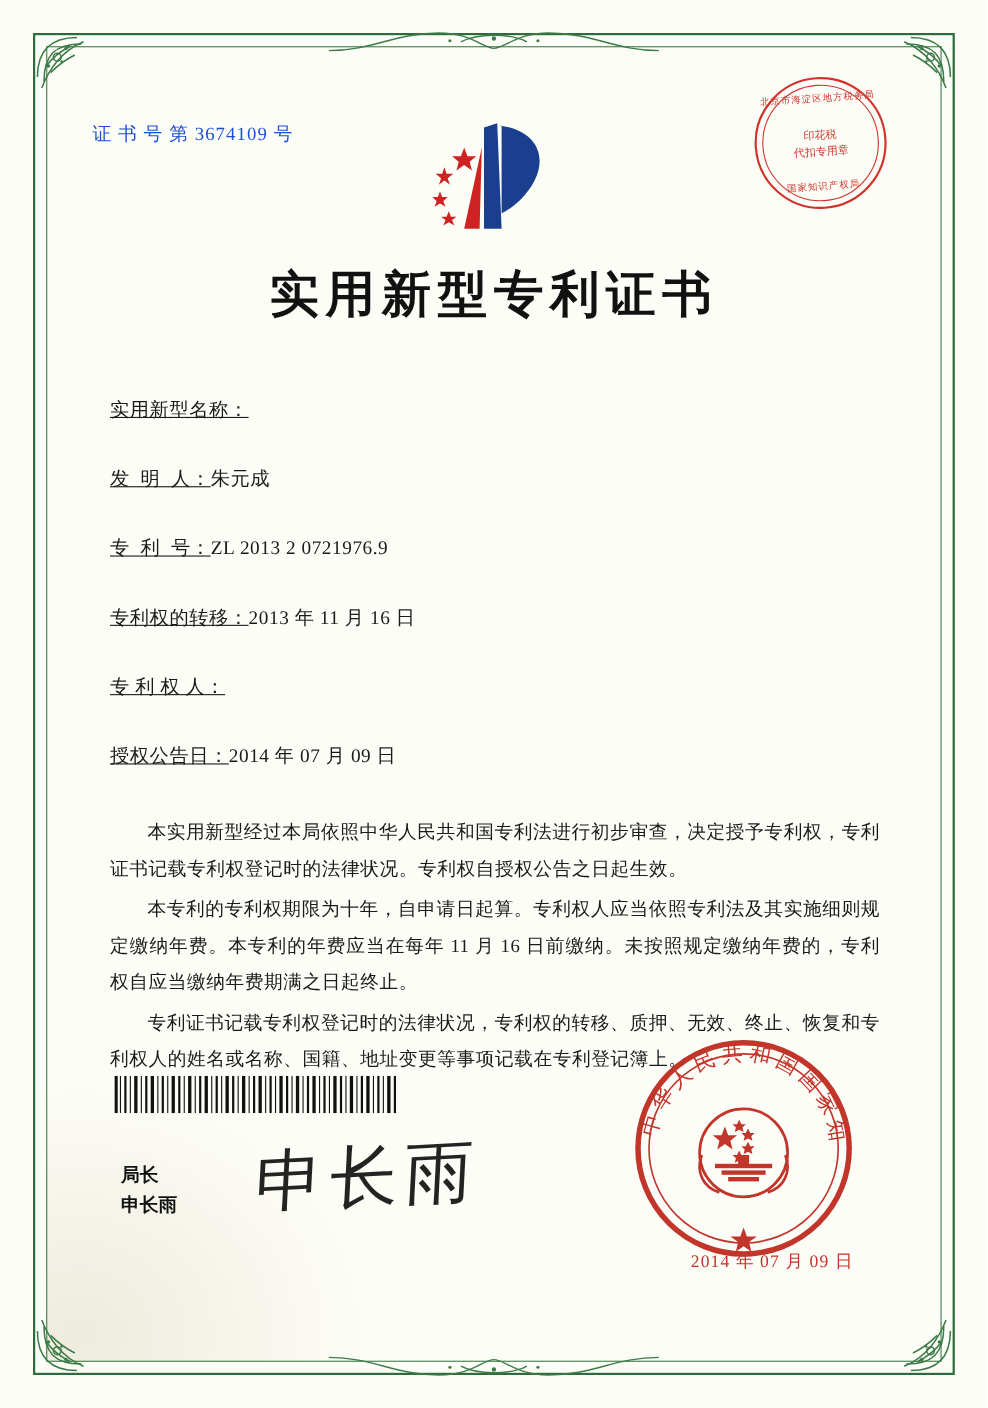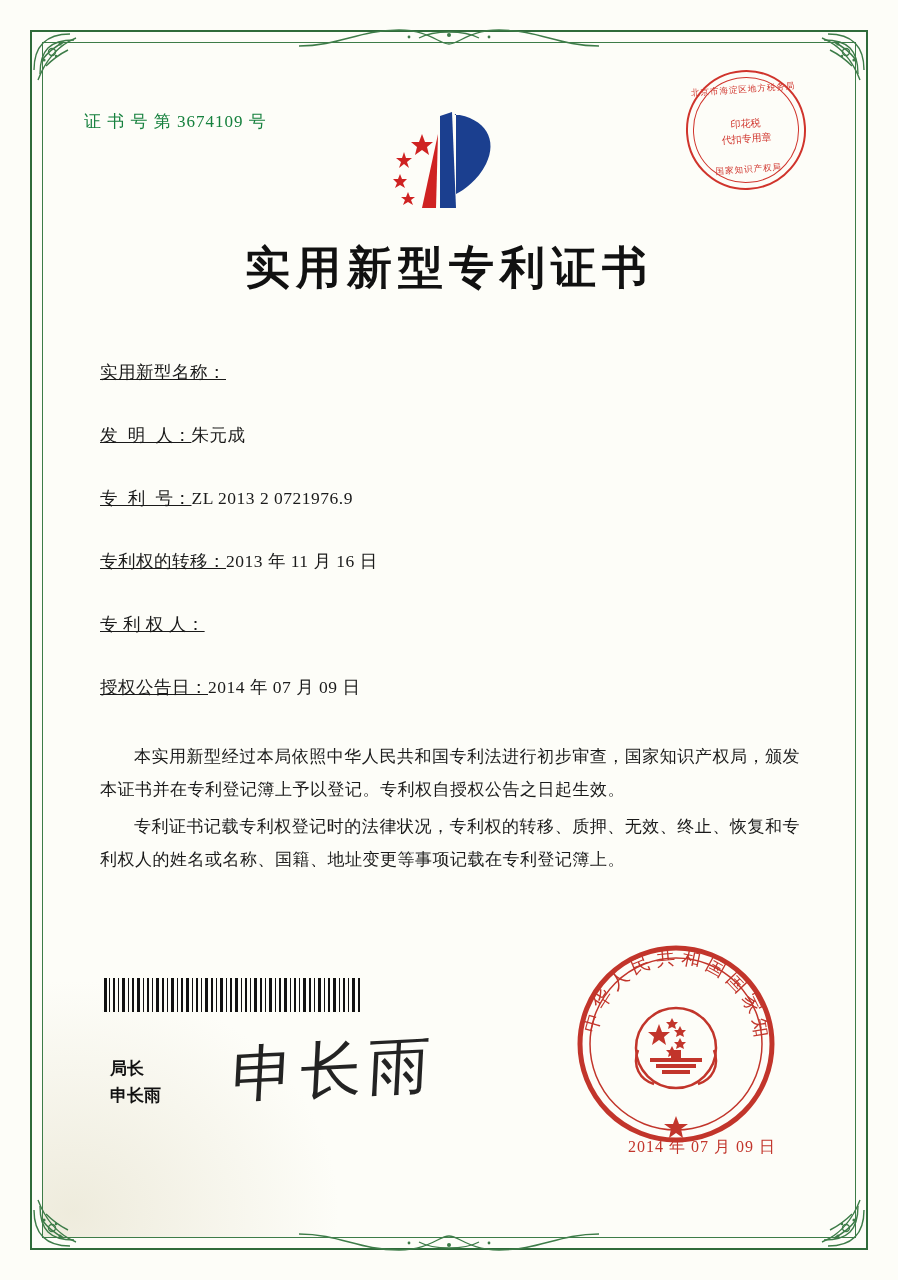--- a/index.html
+++ b/index.html
@@ -55,21 +55,21 @@
   .edge-top   { left: 299px; top: 24px; }
   .edge-bot   { left: 299px; bottom: 24px; transform: scaleY(-1); }
 
   
   .cert-no {
     position: absolute;
     left: 84px;
     top: 110px;
     font-size: 17px;
     letter-spacing: 1px;
-    color: #15803d;
+    color: #1d4ed8;
   }
   .logo {
     position: absolute;
     left: 382px;
     top: 108px;
     width: 132px;
     height: 110px;
   }
   .tax-stamp {
     position: absolute;
@@ -380,21 +380,22 @@
     <div class="field-row">
       <span class="field-label">专 利 权 人：</span>
     </div>
     <div class="field-row">
       <span class="field-label">授权公告日：</span>
       <span class="field-value">2014 年 07 月 09 日</span>
     </div>
   </div>
 
   <div class="paras">
-    <p>本实用新型经过本局依照中华人民共和国专利法进行初步审查，国家知识产权局，颁发本证书并在专利登记簿上予以登记。专利权自授权公告之日起生效。</p>
+    <p>本实用新型经过本局依照中华人民共和国专利法进行初步审查，决定授予专利权，专利证书记载专利权登记时的法律状况。专利权自授权公告之日起生效。</p>
+    <p>本专利的专利权期限为十年，自申请日起算。专利权人应当依照专利法及其实施细则规定缴纳年费。本专利的年费应当在每年 11 月 16 日前缴纳。未按照规定缴纳年费的，专利权自应当缴纳年费期满之日起终止。</p>
     <p>专利证书记载专利权登记时的法律状况，专利权的转移、质押、无效、终止、恢复和专利权人的姓名或名称、国籍、地址变更等事项记载在专利登记簿上。</p>
   </div>
 
   <div class="barcode">
     <svg width="258" height="34" viewBox="0 0 258 34" preserveAspectRatio="none">
       <g fill="#111">
         <rect x="0" y="0" width="3" height="34"></rect>
           <rect x="5" y="0" width="1" height="34"></rect>
         <rect x="9" y="0" width="2" height="34"></rect>
           <rect x="14" y="0" width="1" height="34"></rect>

